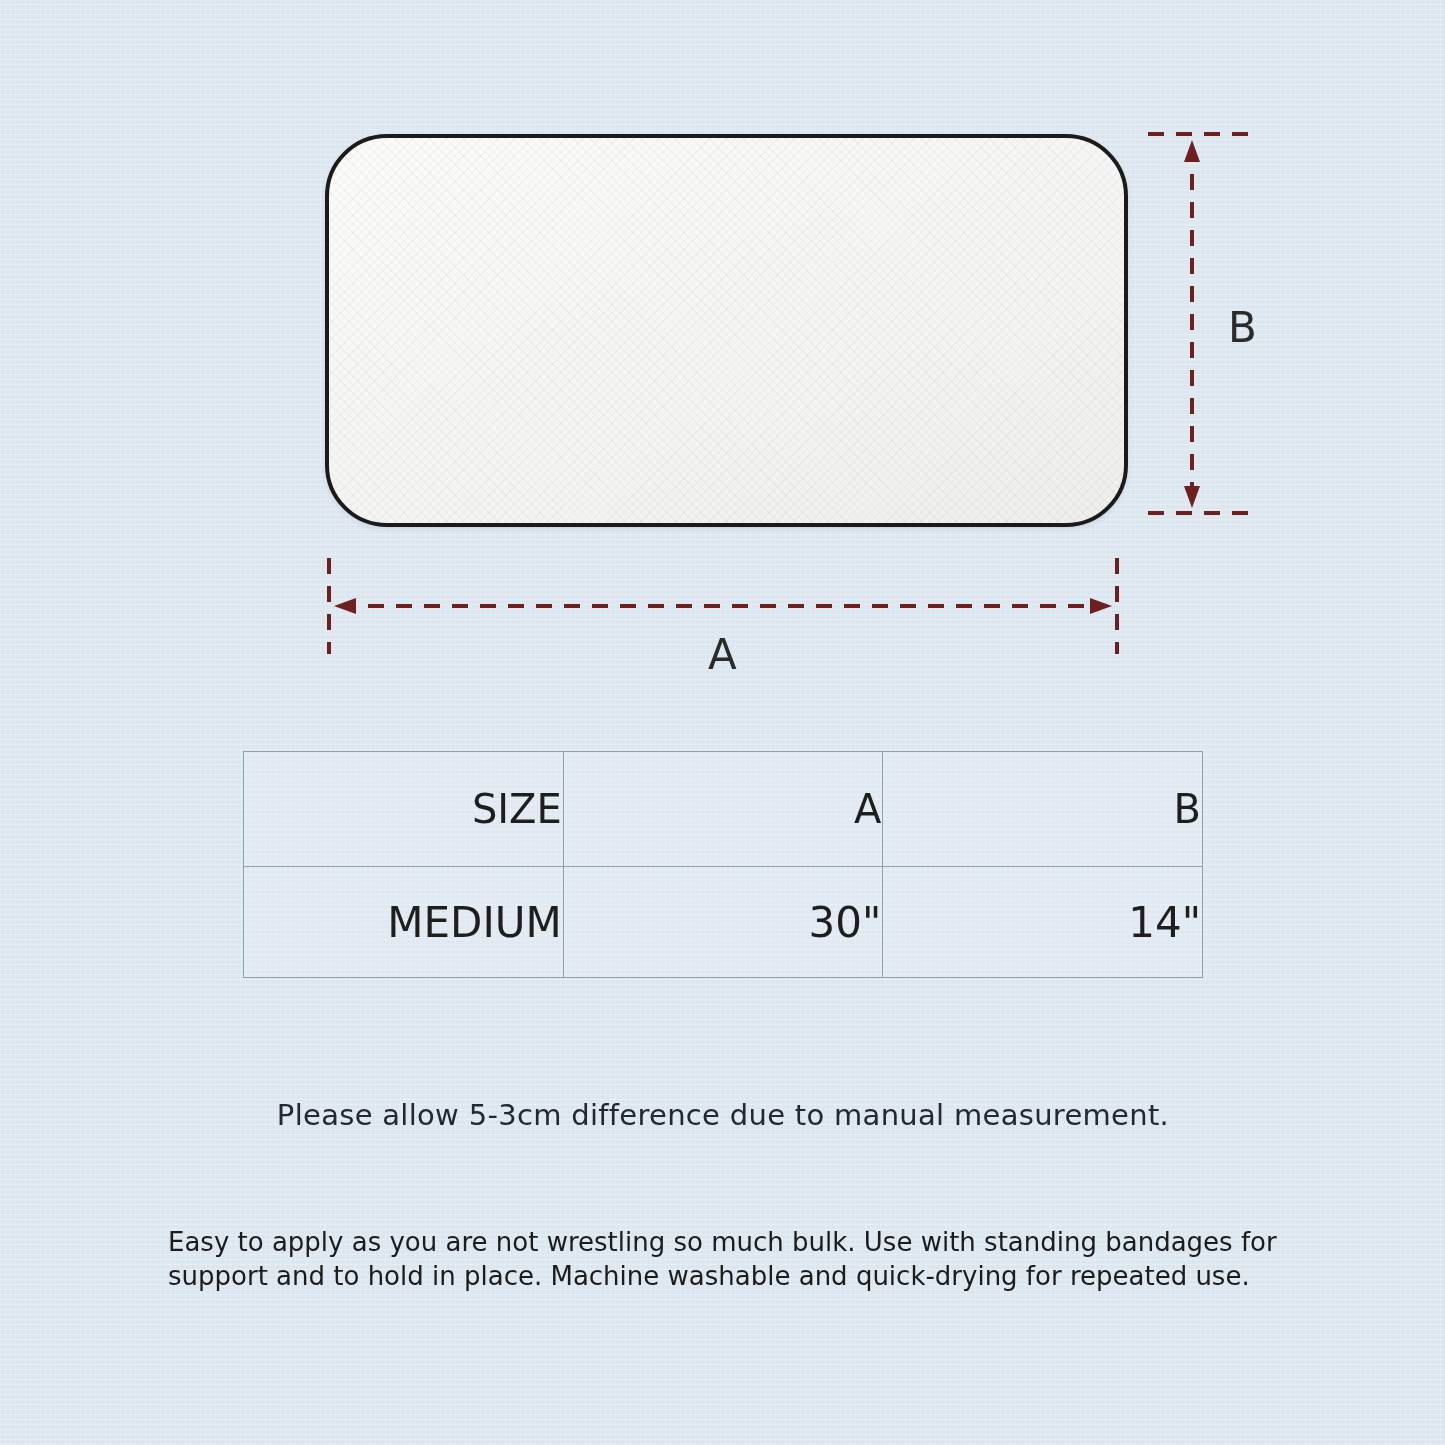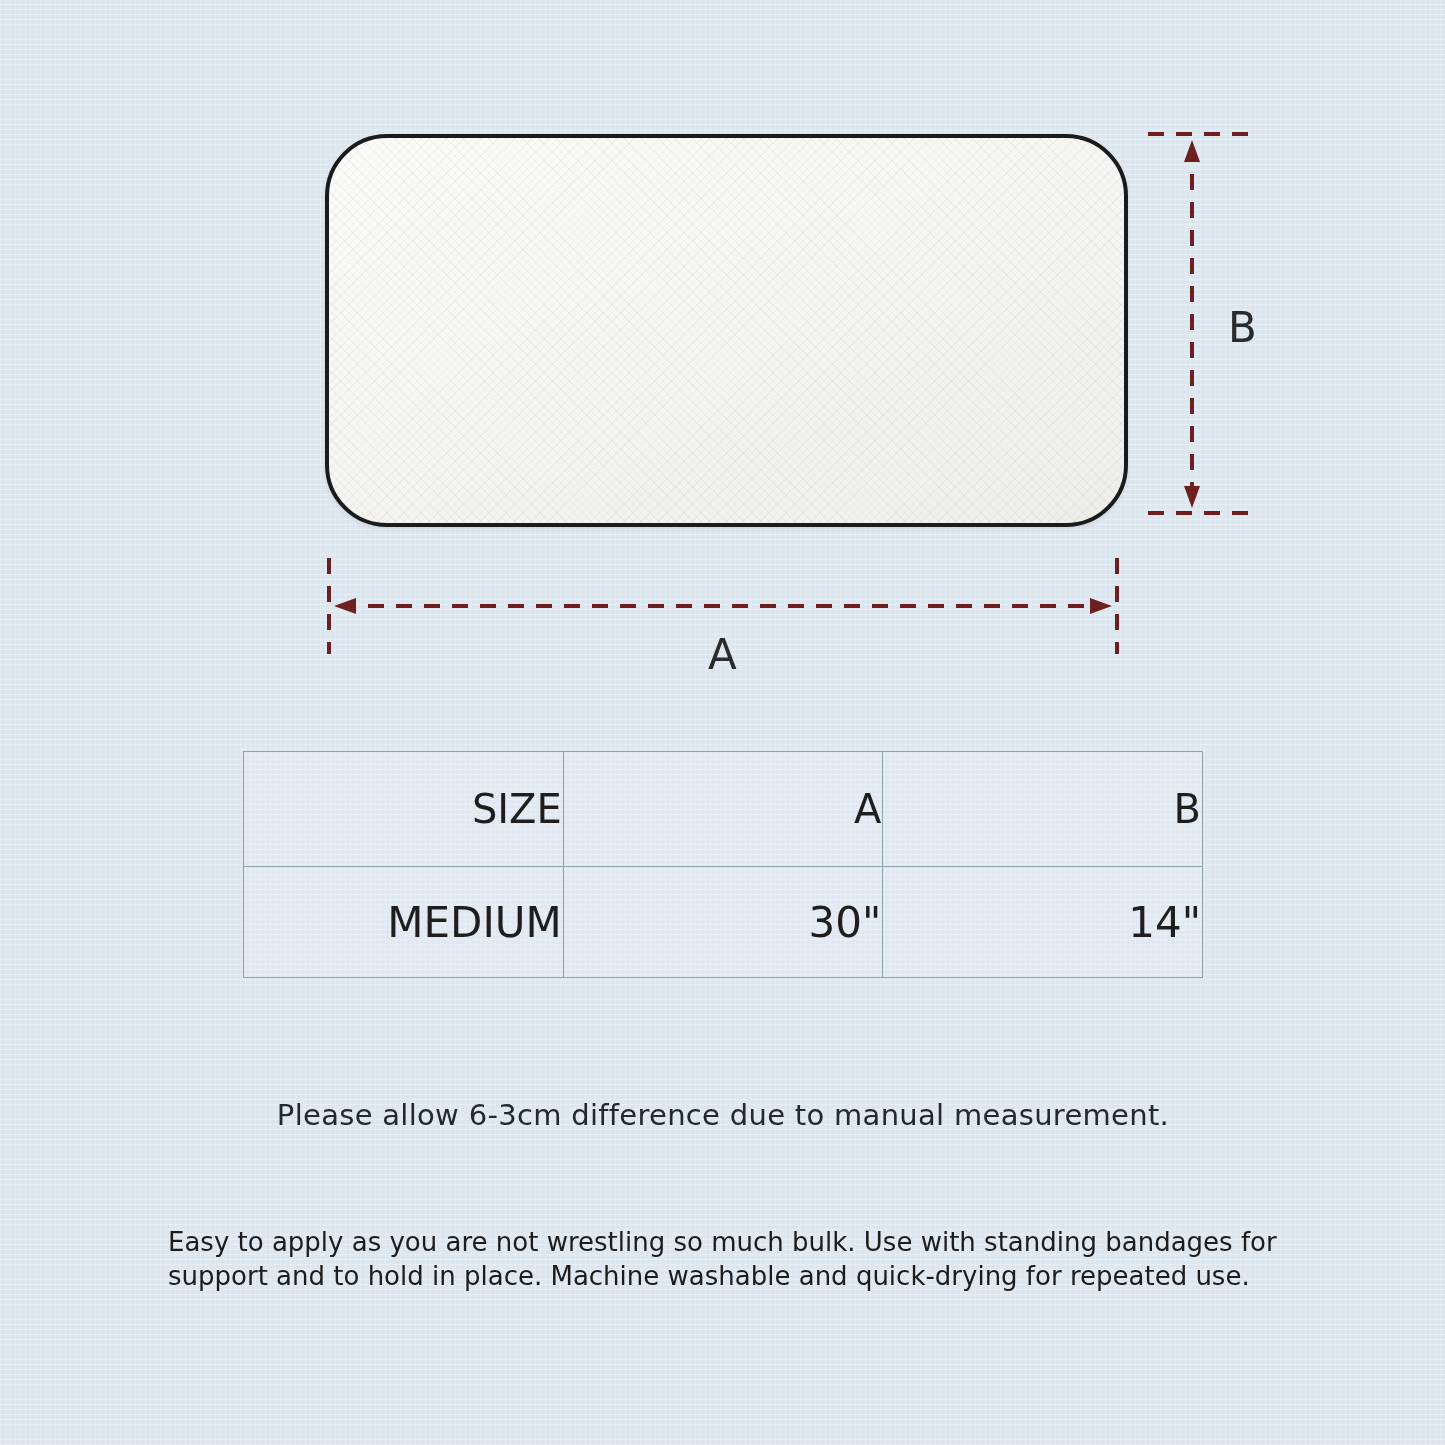--- a/index.html
+++ b/index.html
@@ -158,15 +158,15 @@
   </thead>
   <tbody>
     <tr>
       <td>MEDIUM</td>
       <td>30"</td>
       <td>14"</td>
     </tr>
   </tbody>
 </table>
 
-<div class="note">Please allow 6-3cm difference due to manual measurement.</div>
+<div class="note">Please allow 5-3cm difference due to manual measurement.</div>
 
 <div class="description">Easy to apply as you are not wrestling so much bulk. Use with standing bandages for support and to hold in place. Machine washable and quick-drying for repeated use.</div>
 
 </body></html>

